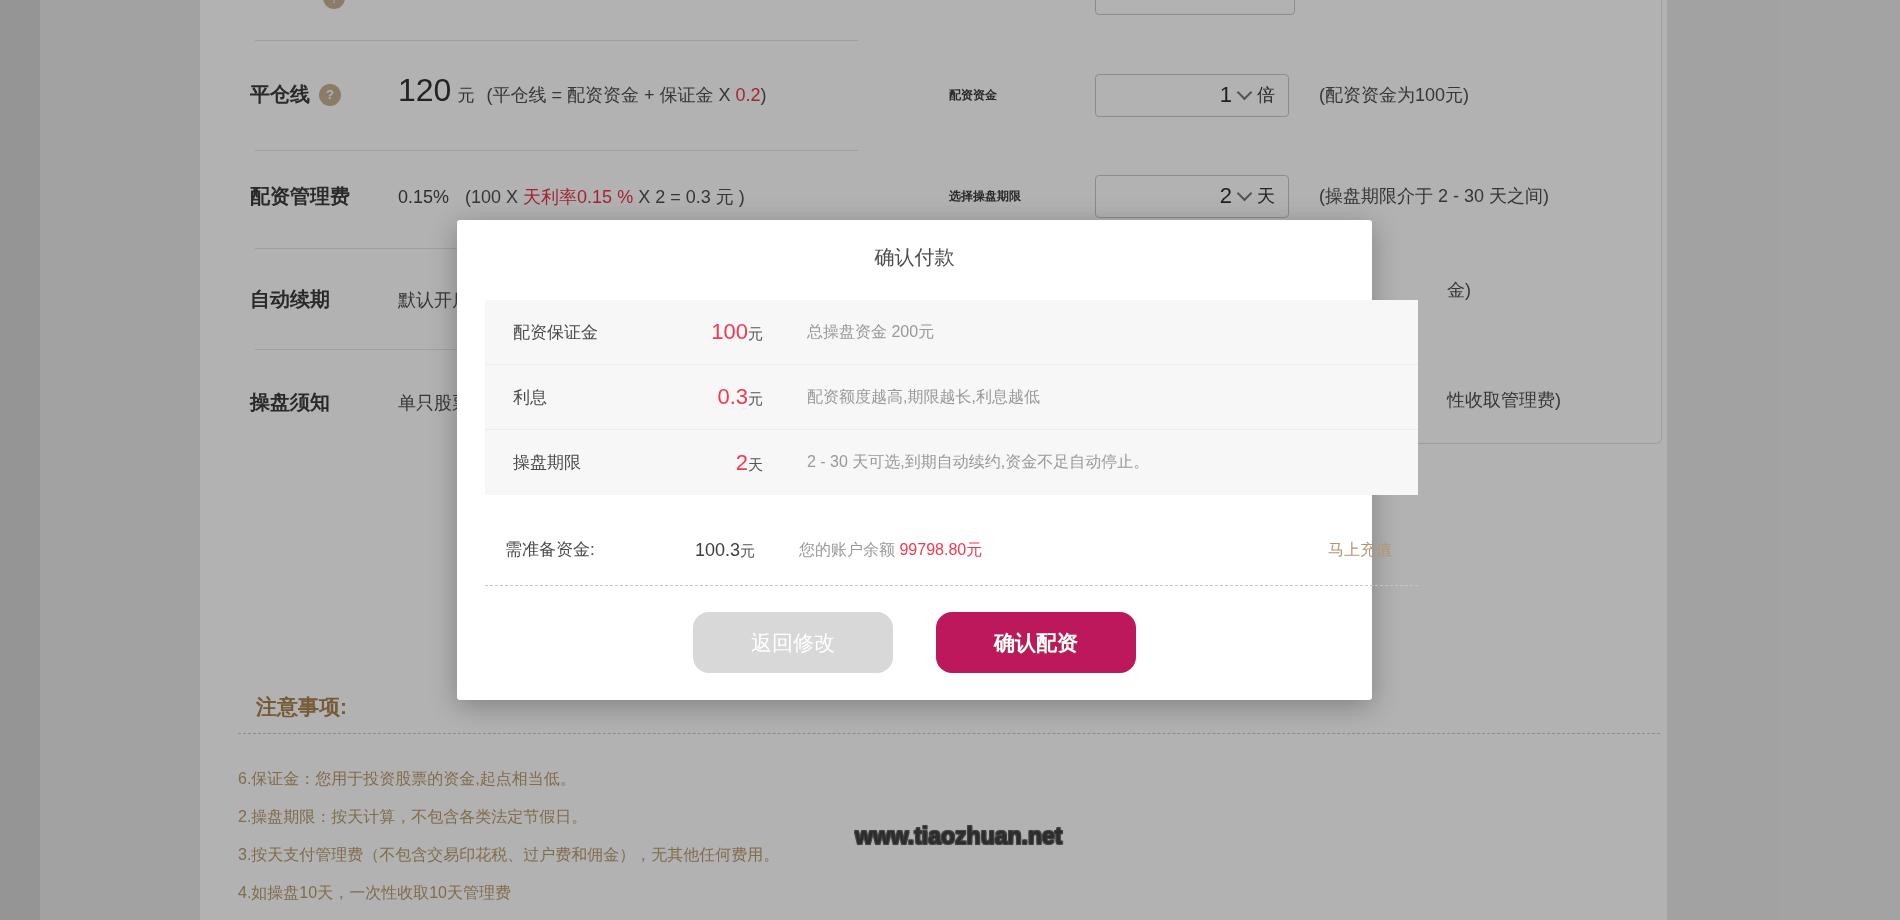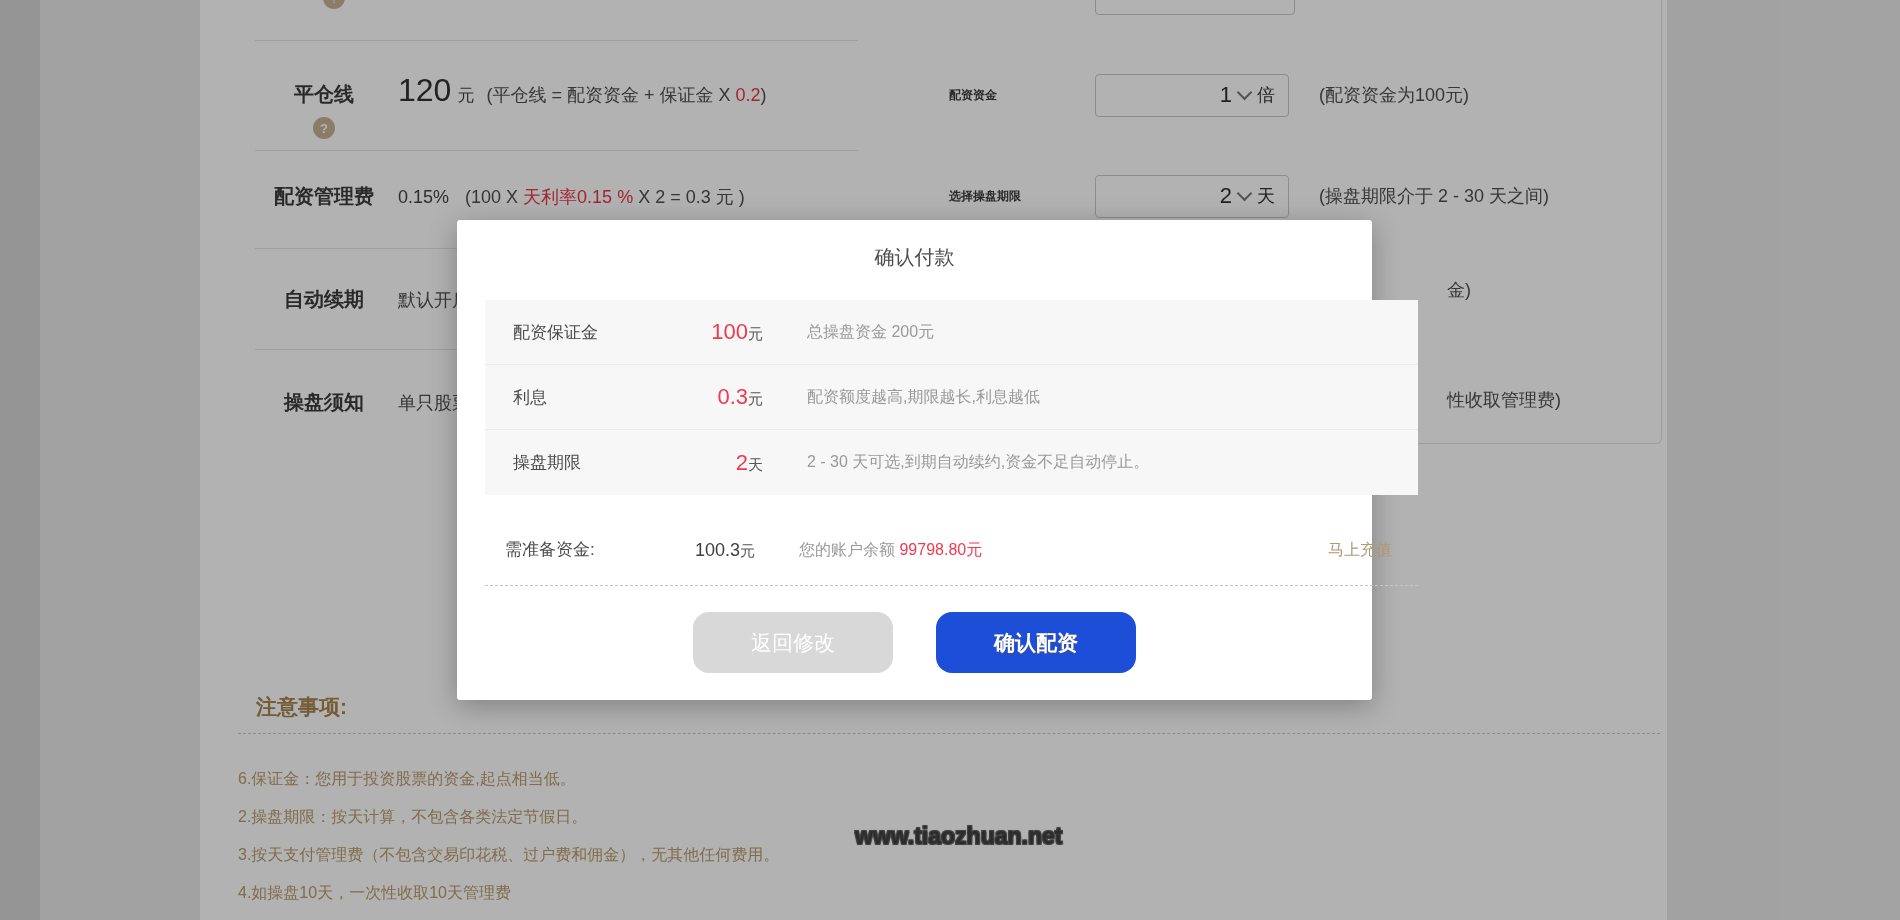--- a/index.html
+++ b/index.html
@@ -5,21 +5,21 @@
   html,body{margin:0;padding:0;}
   body{width:1900px;height:920px;position:relative;overflow:hidden;
        background:#e9e9e9;font-family:"Liberation Sans","DejaVu Sans",sans-serif;}
   .layer{position:absolute;inset:0;}
   .page{z-index:1;}
   .edge-strip{position:absolute;left:0;top:0;width:40px;height:920px;background:#d6d6d6;}
   .container{position:absolute;left:200px;top:0;width:1467px;height:920px;background:#ffffff;}
   .hdiv{position:absolute;height:1px;background:#e4e4e4;}
   
   .lrow{position:absolute;left:250px;display:flex;align-items:baseline;white-space:nowrap;}
-  .llabel{width:148px;font-size:20px;font-weight:bold;color:#3c3c3c;display:inline-flex;align-items:center;gap:9px;flex-direction:column;}
+  .llabel{width:148px;font-size:20px;font-weight:bold;color:#3c3c3c;display:inline-flex;align-items:center;gap:9px;}
   .help-icon{width:22px;height:22px;border-radius:50%;background:#c7b296;color:#fff;font-size:13px;
              display:inline-flex;align-items:center;justify-content:center;flex:0 0 auto;}
   .big-val{font-size:32px;color:#333;line-height:36px;}
   .unit-lg{font-size:17px;color:#444;margin-left:6px;}
   .mid-val{font-size:18px;color:#444;margin-right:16px;}
   .paren{font-size:18px;color:#4f4f4f;margin-left:12px;}
   .desc-txt{font-size:18px;color:#4f4f4f;}
   .red{color:#e8364b;}
   
   .panel{position:absolute;left:917px;top:-60px;width:744px;height:503px;background:#fff;
@@ -57,21 +57,21 @@
   .mdesc{margin-left:44px;font-size:16px;color:#999;white-space:nowrap;}
   .prepare{position:absolute;left:20px;top:277px;width:933px;height:64px;display:flex;align-items:flex-end;
            padding-left:28px;box-sizing:border-box;}
   .pnum{font-size:18px;color:#3f3f3f;}
   .recharge-link{margin-left:auto;margin-right:18px;font-size:16px;color:#b29772;cursor:pointer;}
   .dashed-modal{position:absolute;left:28px;top:365px;width:933px;border-top:1px dashed #c5c5c5;}
   .btn-row{position:absolute;left:0;top:392px;width:100%;display:flex;justify-content:center;gap:43px;}
   .btn{width:200px;height:61px;border:none;border-radius:16px;font-size:21px;color:#fff;
        font-family:inherit;cursor:pointer;}
   .btn-back{background:#d8d8d8;}
-  .btn-confirm{background:#1d4ed8;text-shadow:0 1px 1px rgba(120,90,40,0.6);font-weight:bold;}
+  .btn-confirm{background:#be185d;text-shadow:0 1px 1px rgba(120,90,40,0.6);font-weight:bold;}
 </style>
 </head>
 <body>
 
 <div class="layer page">
   <div class="edge-strip"></div>
   <div class="container"></div>
 
   <div class="hdiv" style="left:255px;top:40px;width:603px"></div>
   <div class="hdiv" style="left:255px;top:150px;width:603px"></div>

